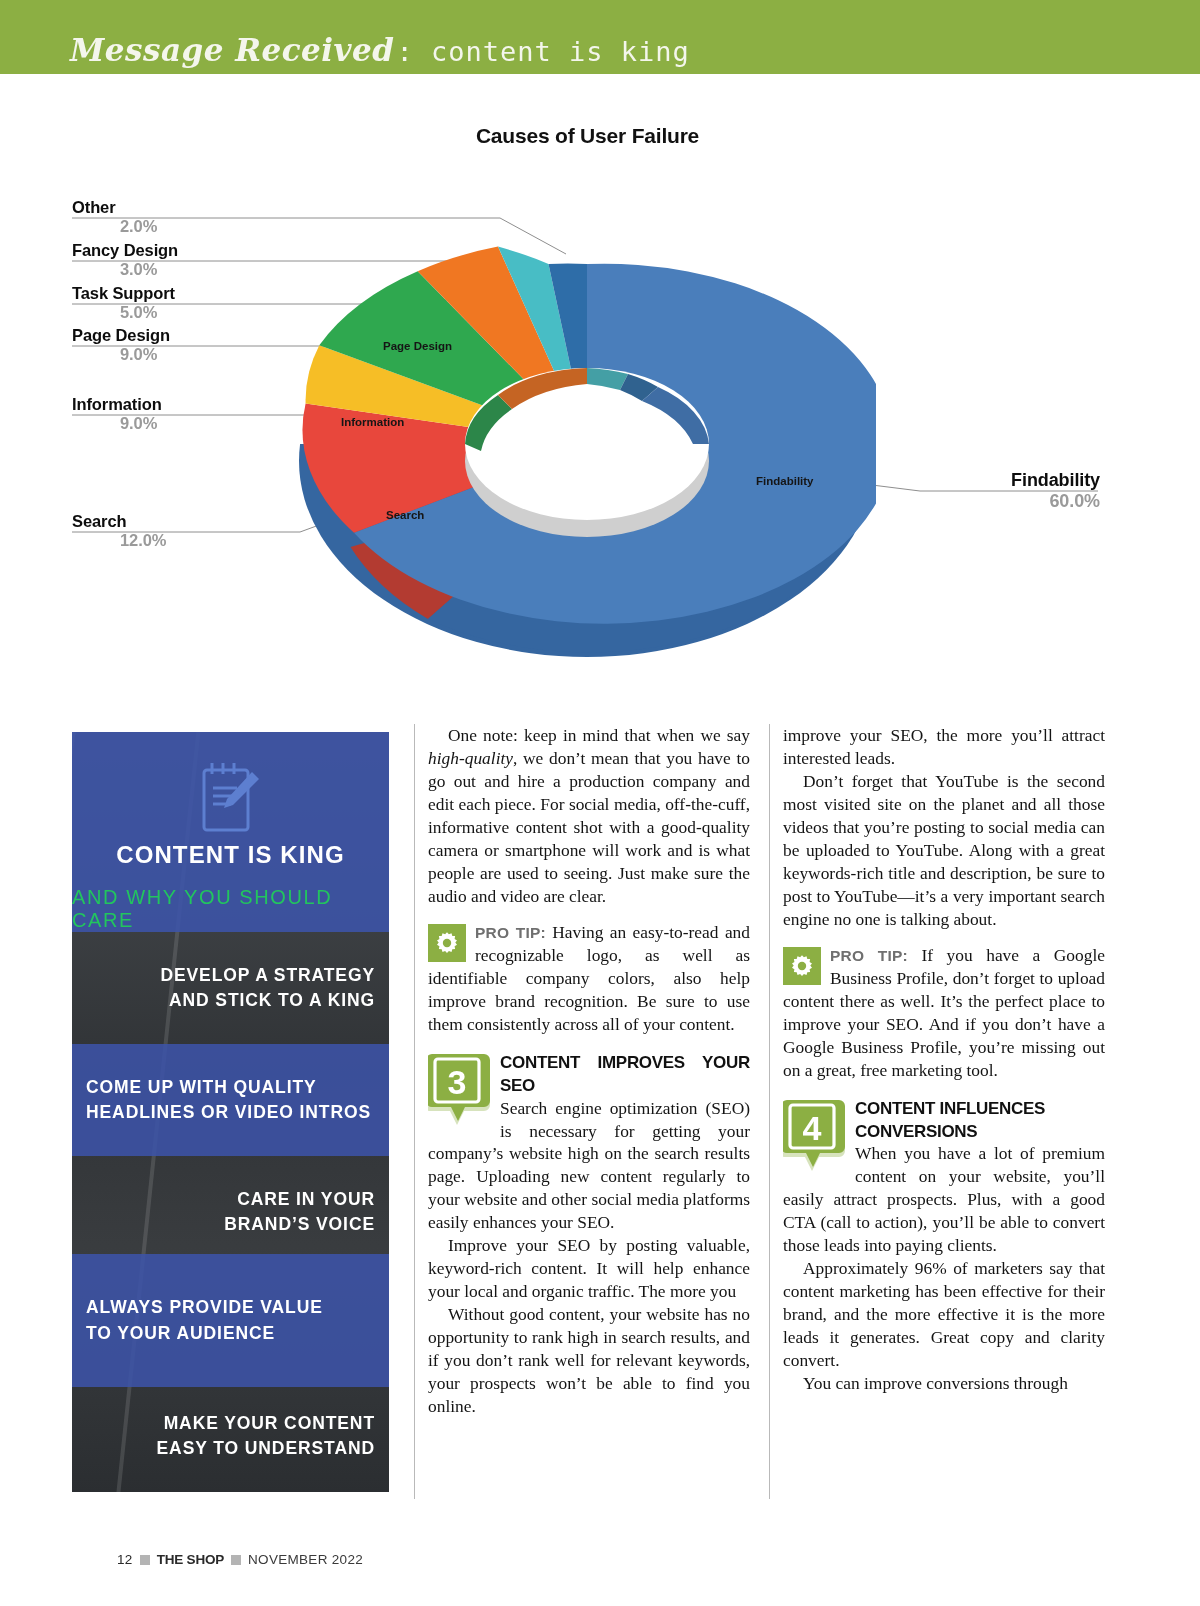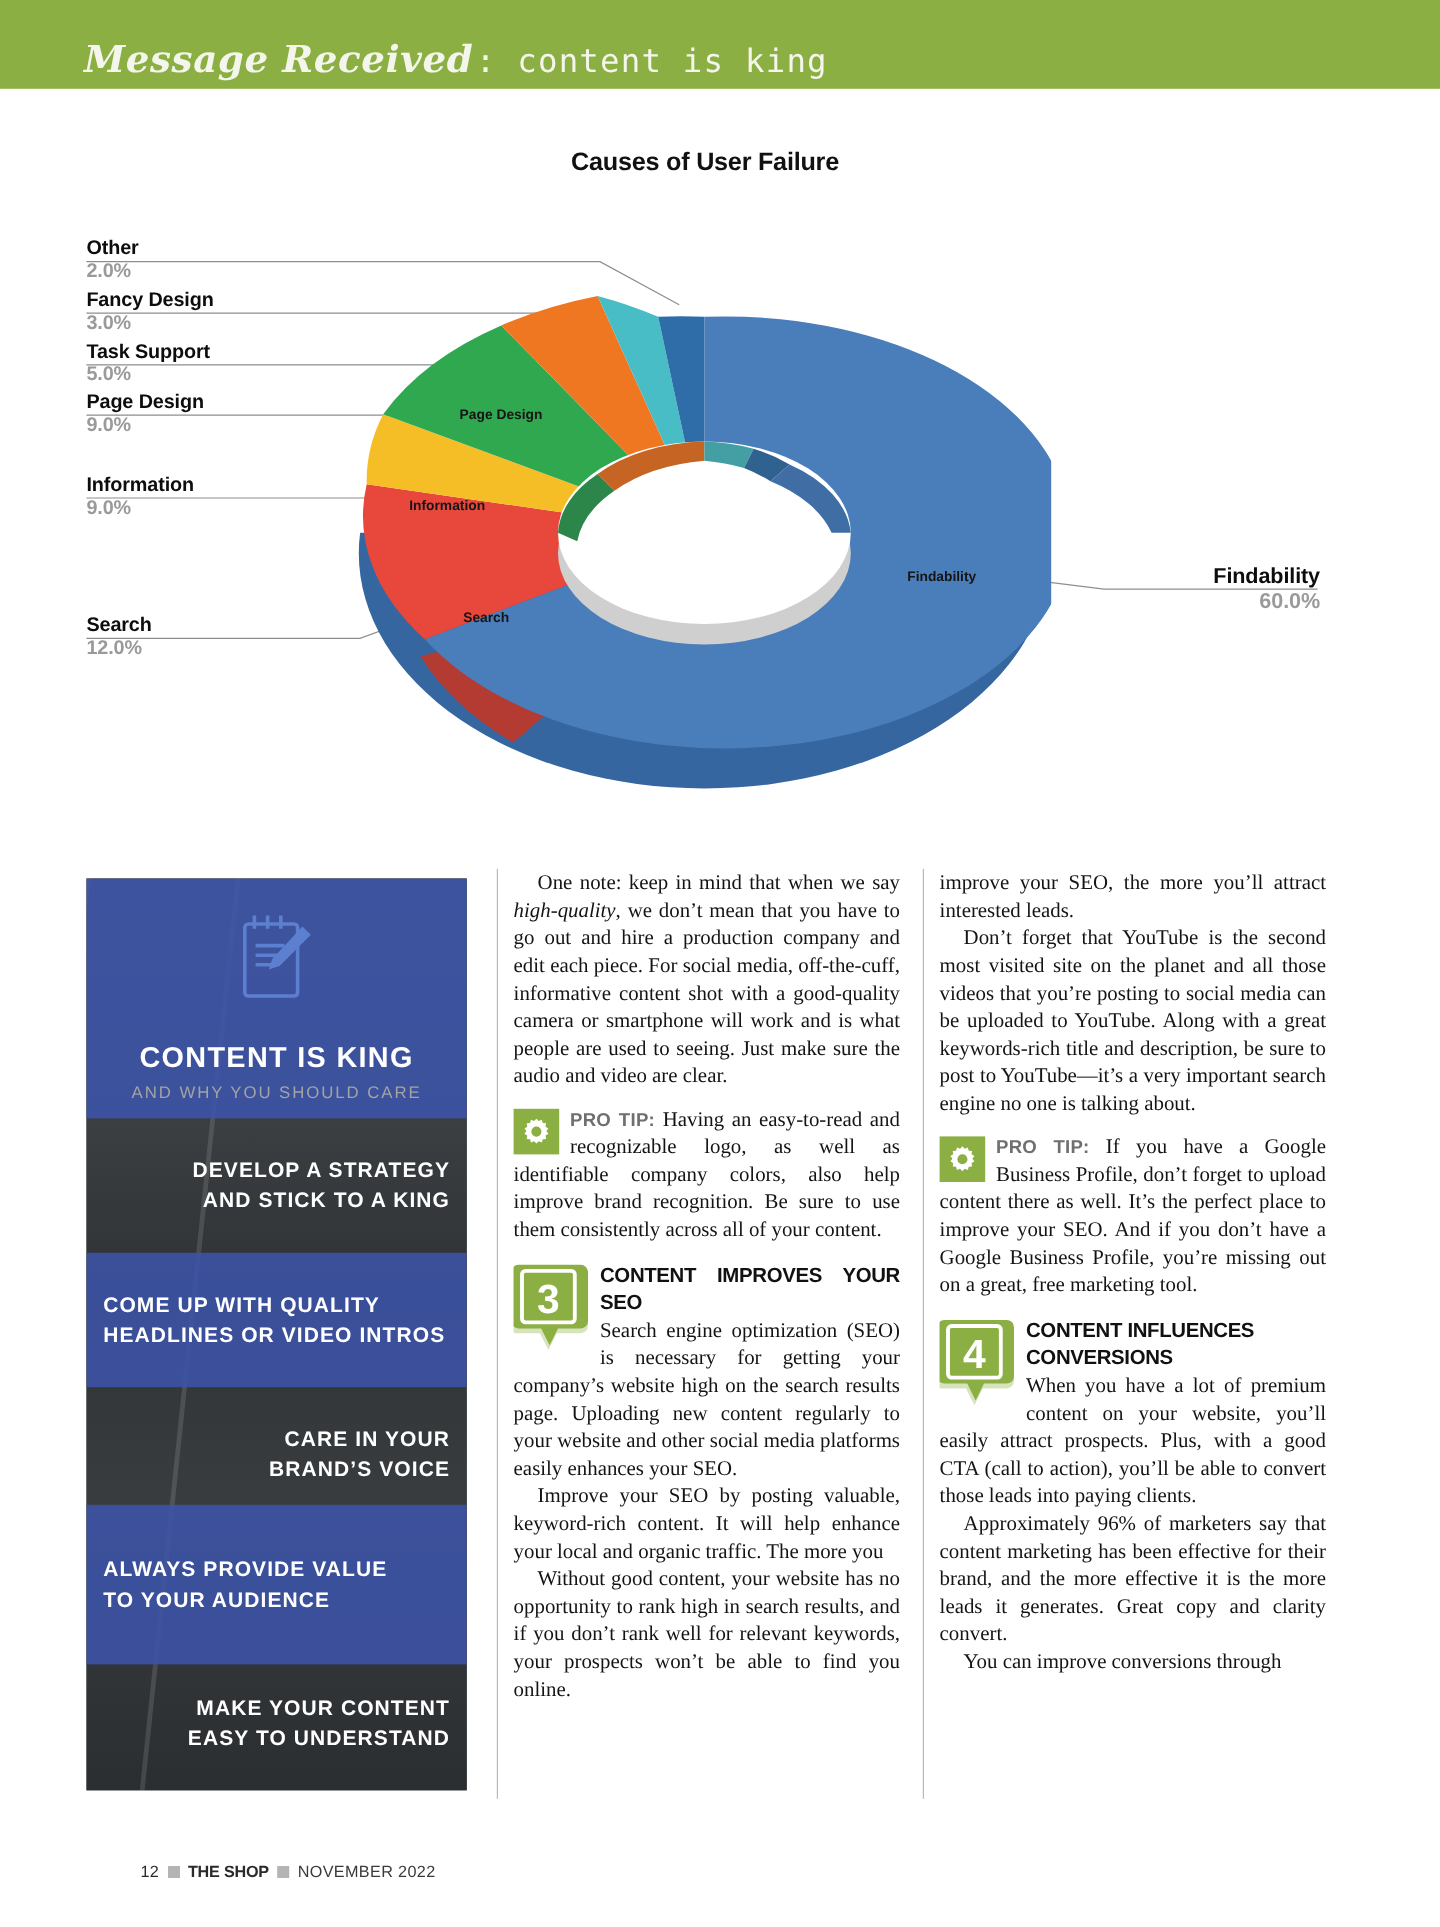--- a/index.html
+++ b/index.html
@@ -80,20 +80,21 @@
     font-size: 16.5px;
     color: #0d0d0d;
     letter-spacing: -0.1px;
   }
   .leader-label .ll-val {
     display: block;
     font-weight: bold;
     font-size: 16.5px;
     color: #9a9a9a;
     letter-spacing: -0.1px;
+    margin-left: 48px;
   }
   .leader-label.right { text-align: right; }
   .leader-label.right .ll-name { font-size: 18px; }
   .leader-label.right .ll-val { font-size: 18px; }
 
   .leader-lines { position: absolute; left: 0; top: 0; width: 1200px; height: 625px; pointer-events: none; }
 
   .slice-label {
     position: absolute;
     font-family: "Liberation Sans", sans-serif;
@@ -153,31 +154,30 @@
   }
   .ig-band.align-right { align-items: flex-end; text-align: right; }
   .ig-band.align-left  { align-items: flex-start; text-align: left; }
 
   .ig-hero {
     position: absolute;
     left: 0; top: 0; width: 100%; height: 200px;
     background: rgba(60,84,170,0.88);
     display: flex; flex-direction: column;
     align-items: center; justify-content: flex-end;
-    padding-bottom: 14px;
   }
   .ig-hero-title {
     font-family: "Liberation Sans", sans-serif;
     font-weight: bold; color: #fff;
     font-size: 24px; letter-spacing: 1.1px;
   }
   .ig-hero-sub {
     font-family: "Liberation Sans", sans-serif;
-    color: #a3a3a3; font-size: 14px;
-    letter-spacing: 1.6px; margin-top: 6px;
+    color: #22c55e; font-size: 20px;
+    letter-spacing: 1.6px; margin-top: 17px;
   }
   .notepad-icon { position: absolute; left: 50%; top: 26px; transform: translateX(-50%); }
 
   
   .col {
     position: absolute;
     top: 24px;
     width: 322px;
     font-family: "Liberation Serif", serif;
     font-size: 17.4px;

